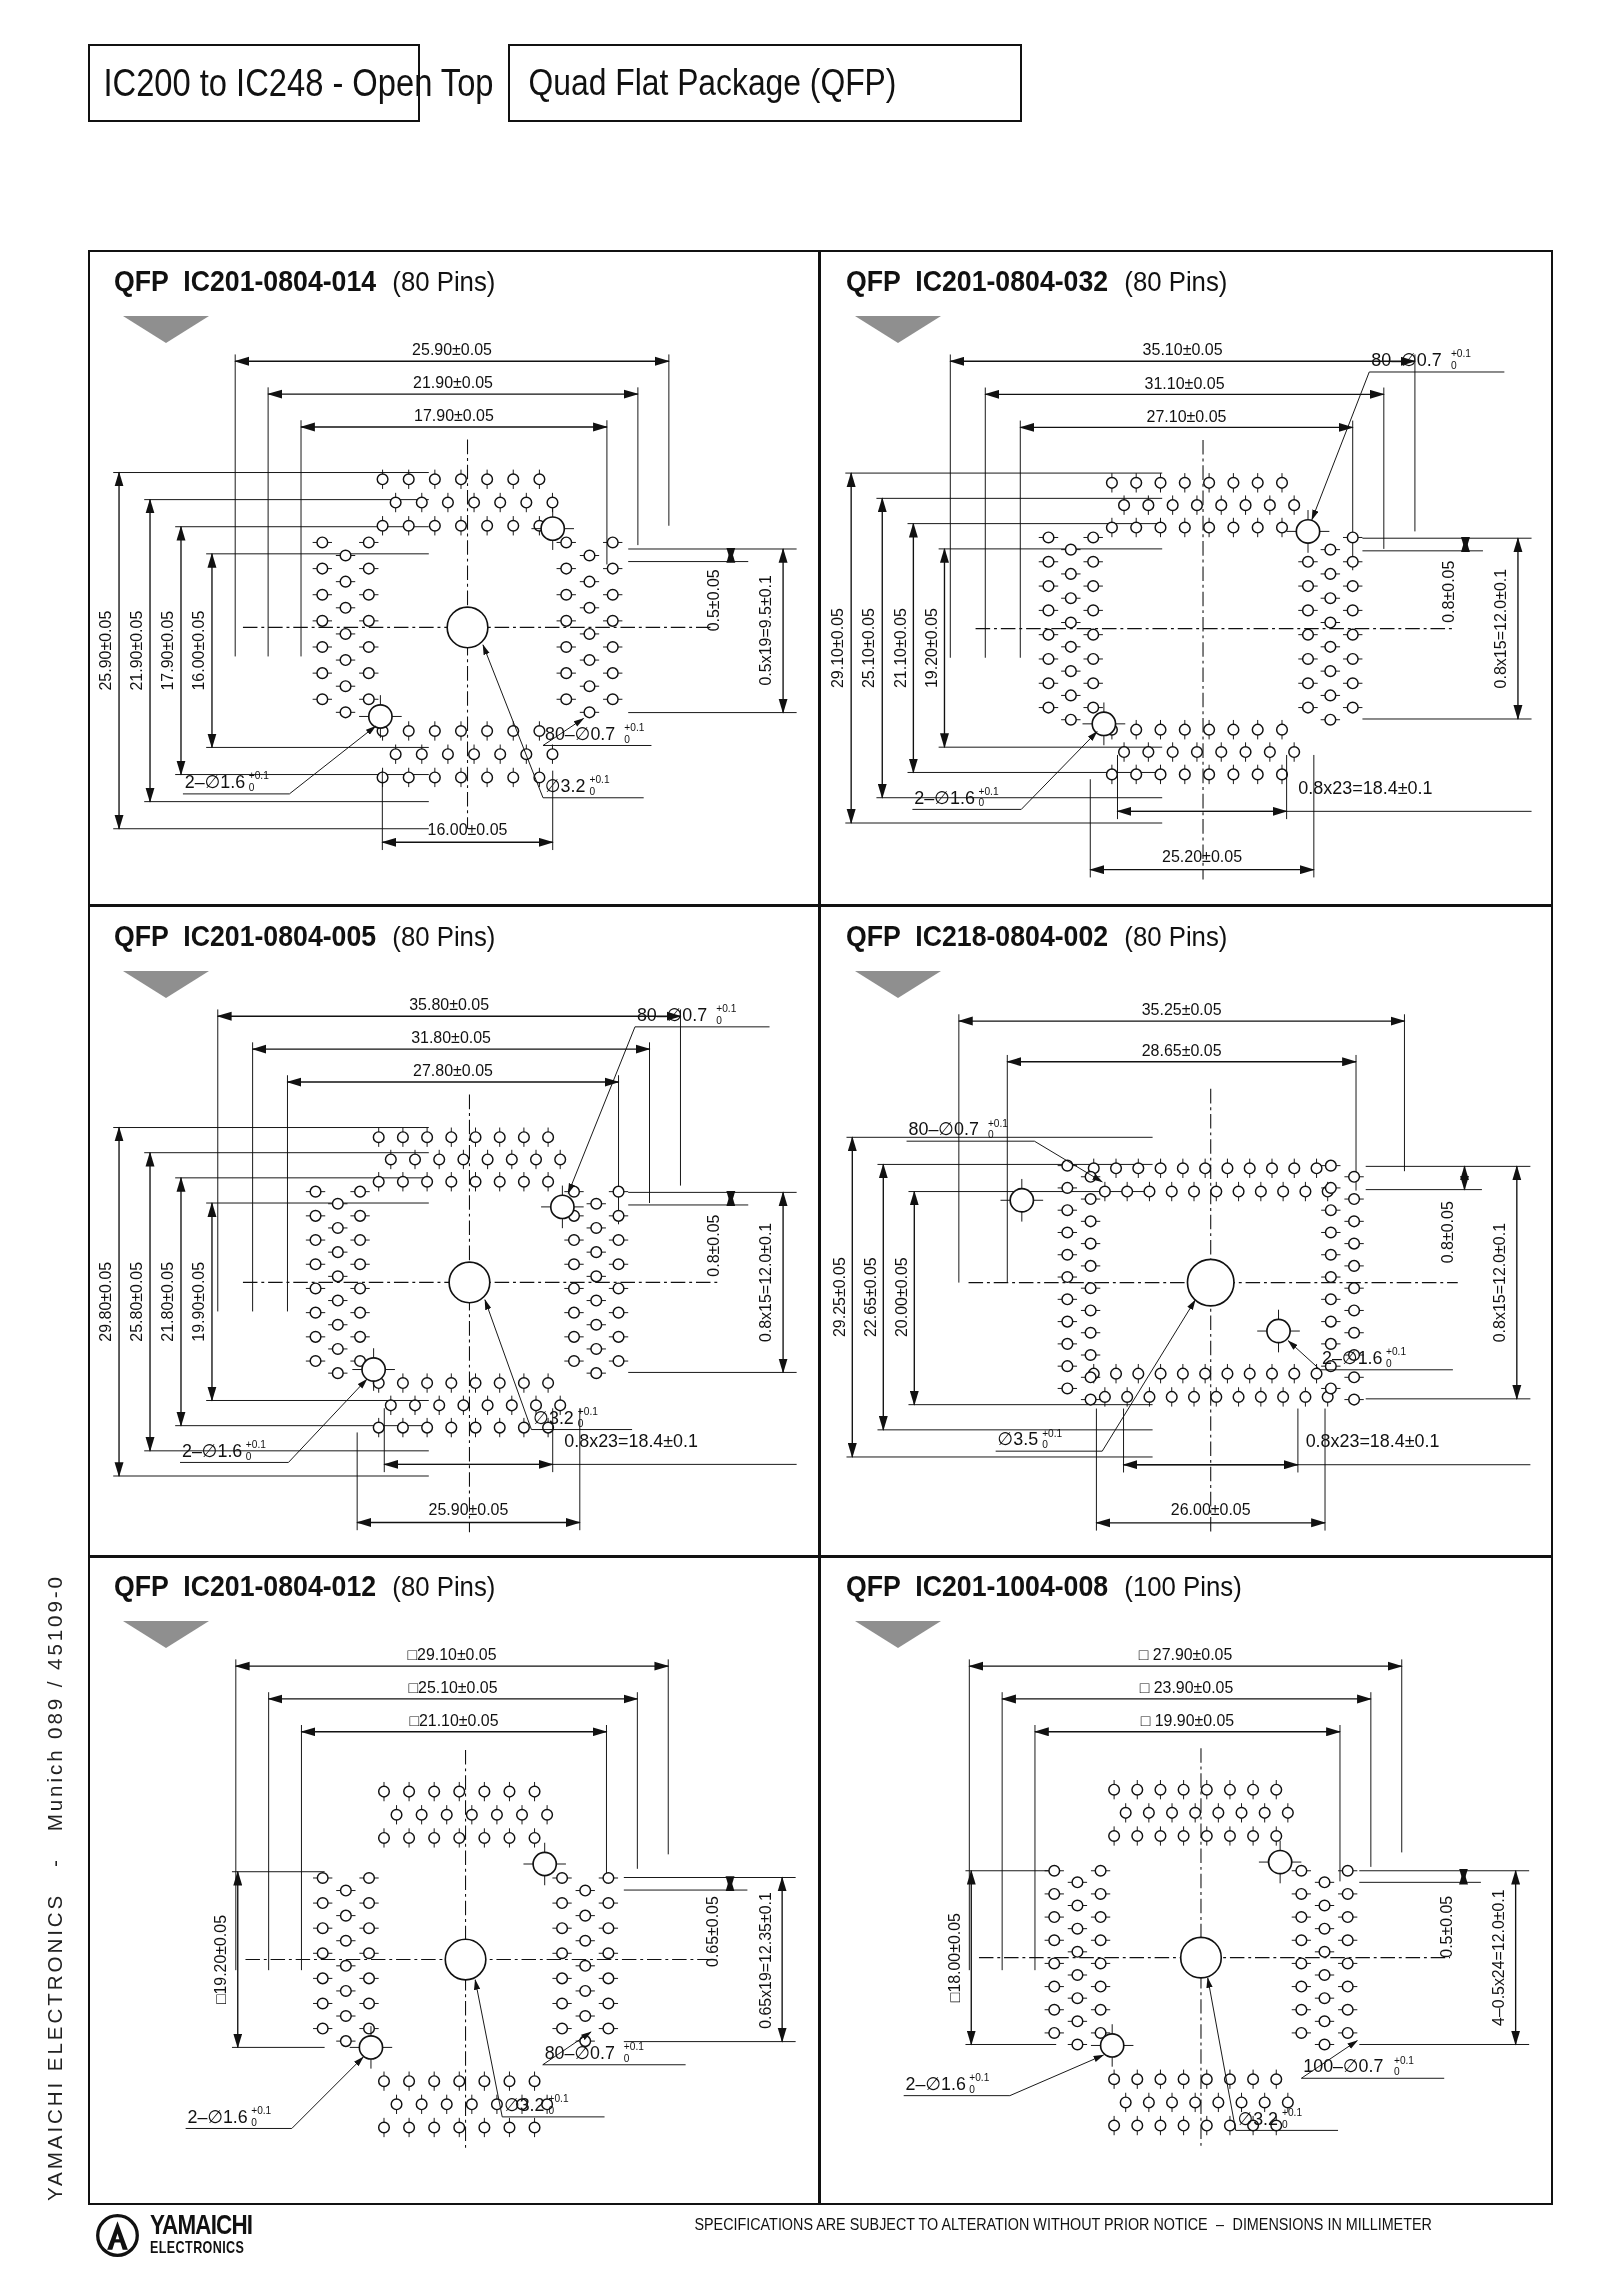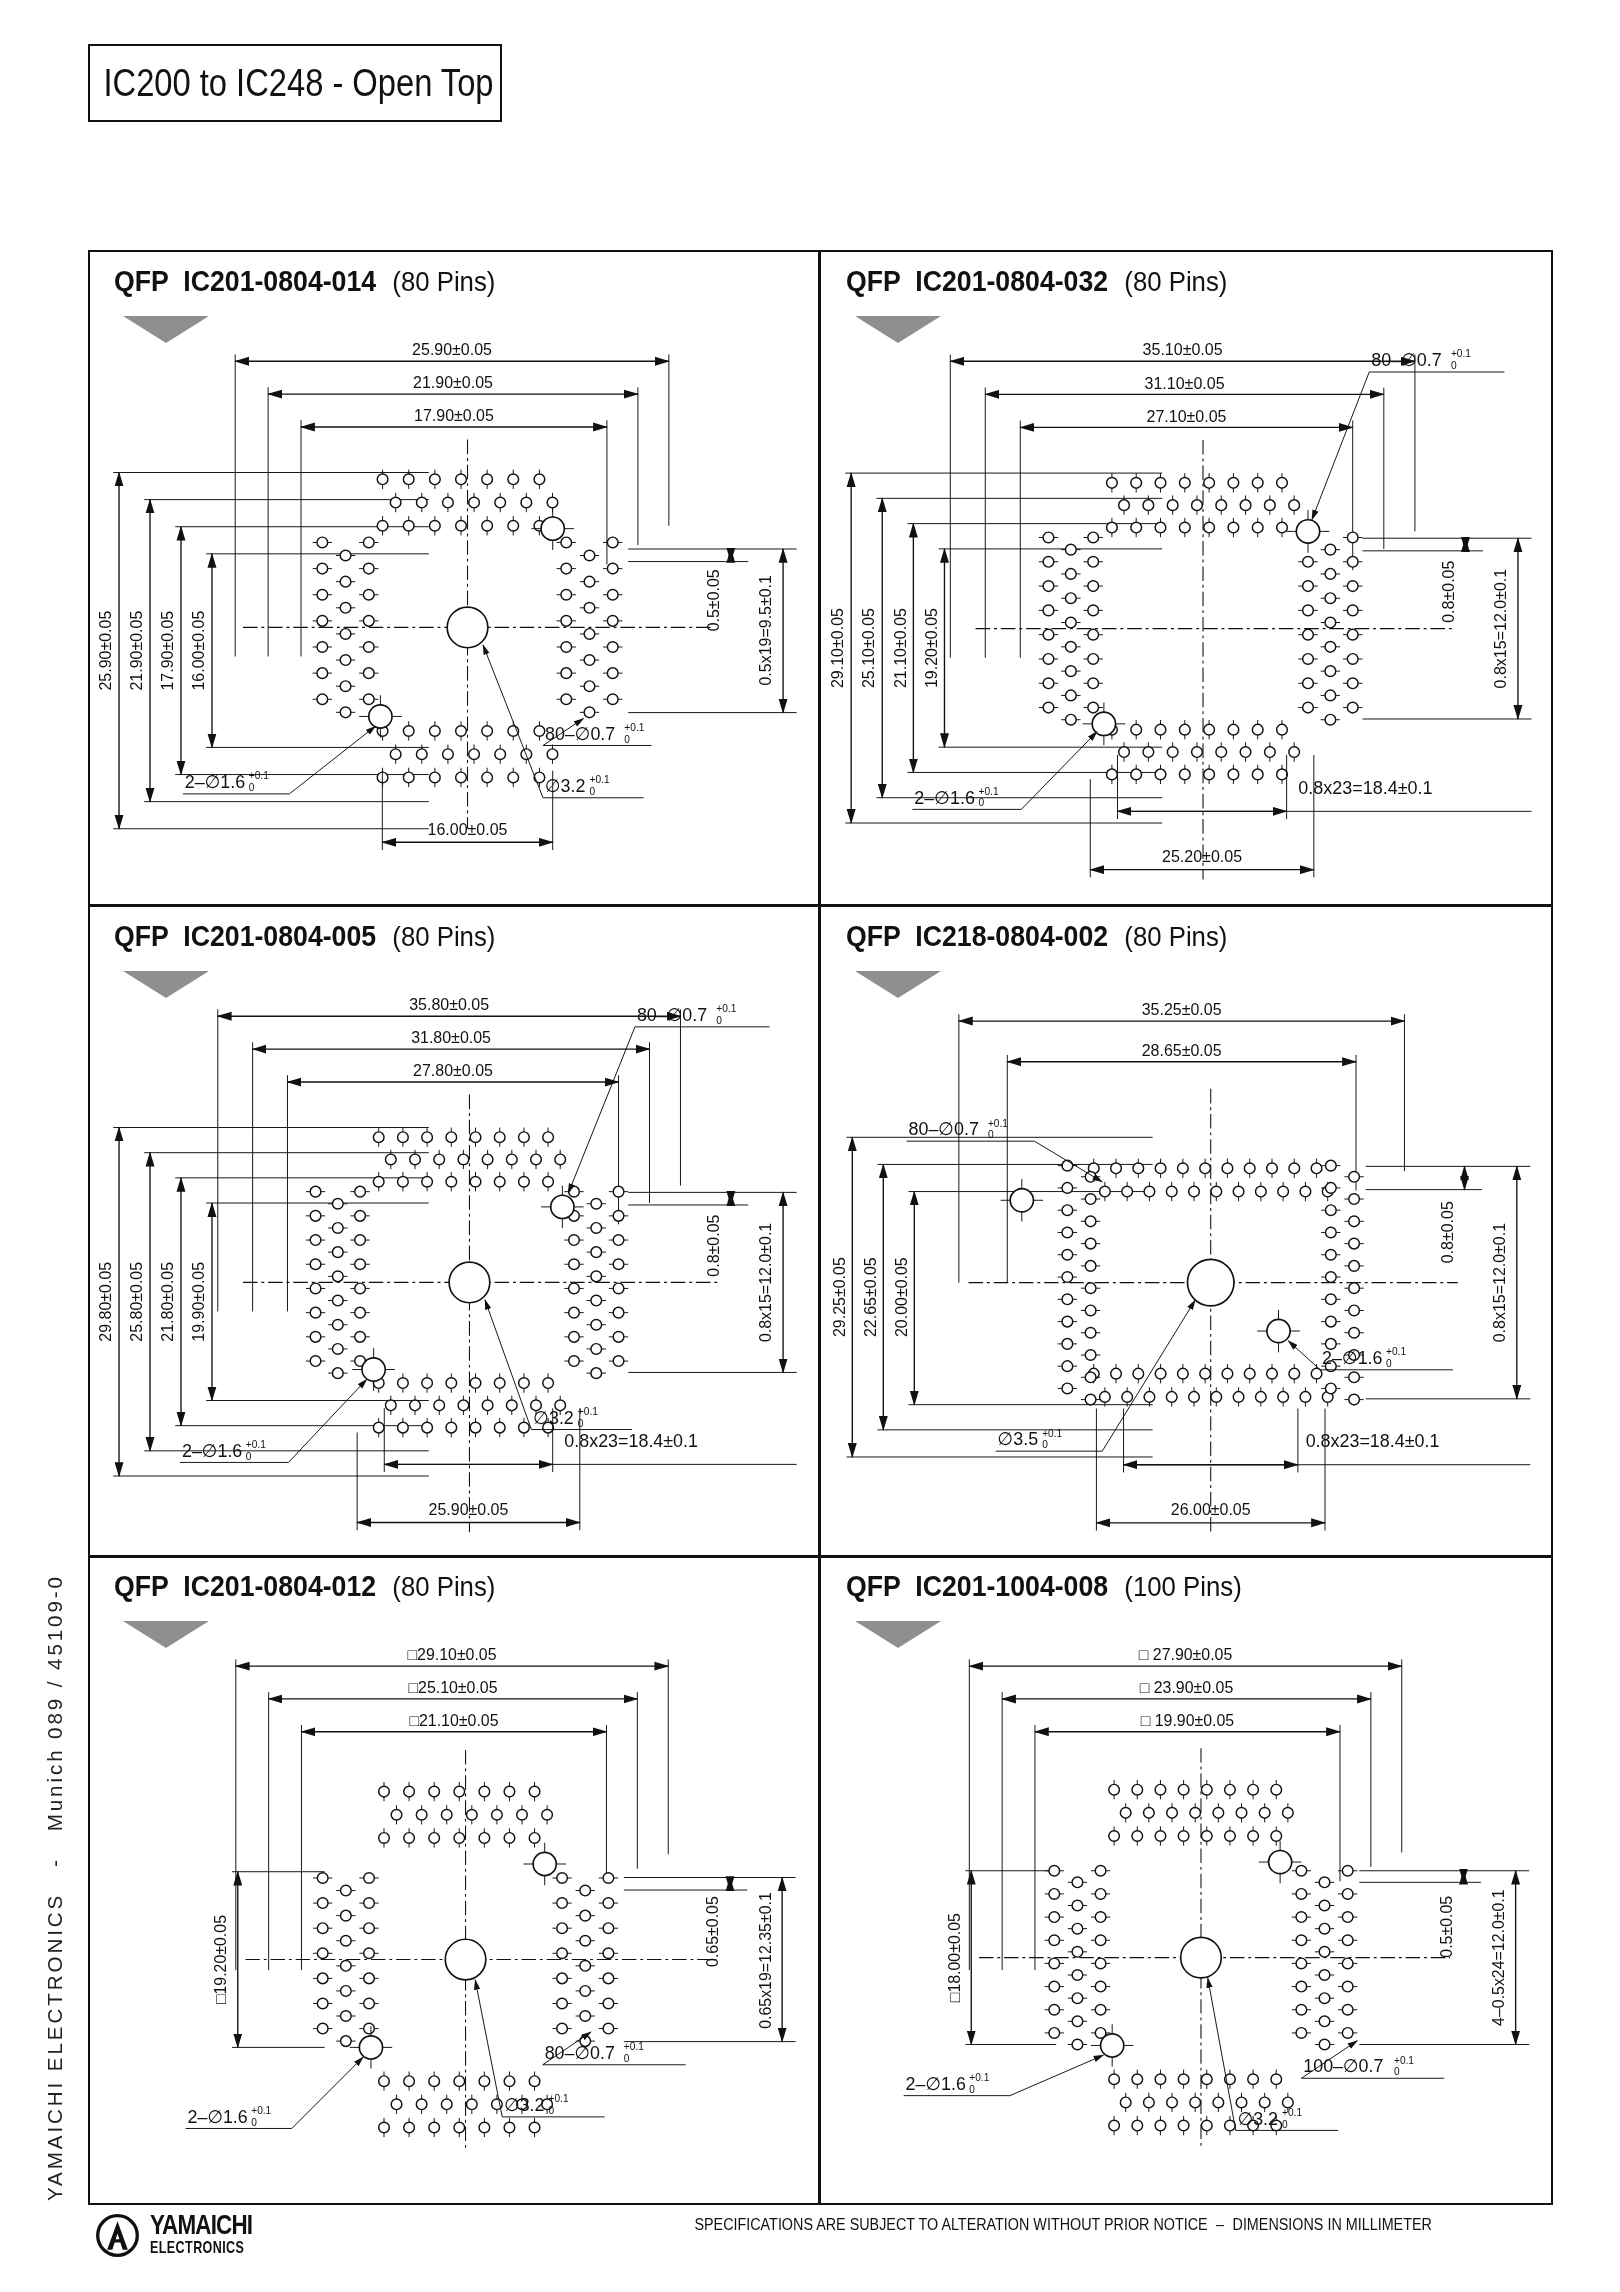--- a/index.html
+++ b/index.html
@@ -52,23 +52,28 @@
 <div class="page">
 
   <svg width="0" height="0" style="position:absolute">
     <defs>
       <marker id="arr" viewBox="0 0 10 6" refX="9.3" refY="3" markerWidth="11" markerHeight="7" orient="auto-start-reverse">
         <path d="M0,0 L10,3 L0,6 z" fill="#111"></path>
       </marker>
     </defs>
   </svg>
 
-  <div class="box" style="left:88px;top:44px;width:414px;height:78px">
+  <div class="box" style="left:88px;top:44px;width:332px;height:78px">
     <div class="vcenter">
         <span class="cond titleL">IC200 to IC248  - Open Top</span>
+      </div>
+  </div>
+  <div class="box" style="left:508px;top:44px;width:514px;height:78px">
+    <div class="vcenter">
+        <span class="cond titleR">Quad Flat Package (QFP)</span>
       </div>
   </div>
 
   <div class="frame" style="left:88px;top:250px;width:1465px;height:1955px"></div>
   <div class="vdiv" style="left:818px;top:250px;width:2.9px;height:1955px"></div>
   <div class="hdiv" style="left:88px;top:904px;width:1465px;height:2.9px"></div>
   <div class="hdiv" style="left:88px;top:1555px;width:1465px;height:2.9px"></div>
 
   <div class="cell" style="left:90px;top:253px;width:726px;height:649px">
     <div class="ptitle">

